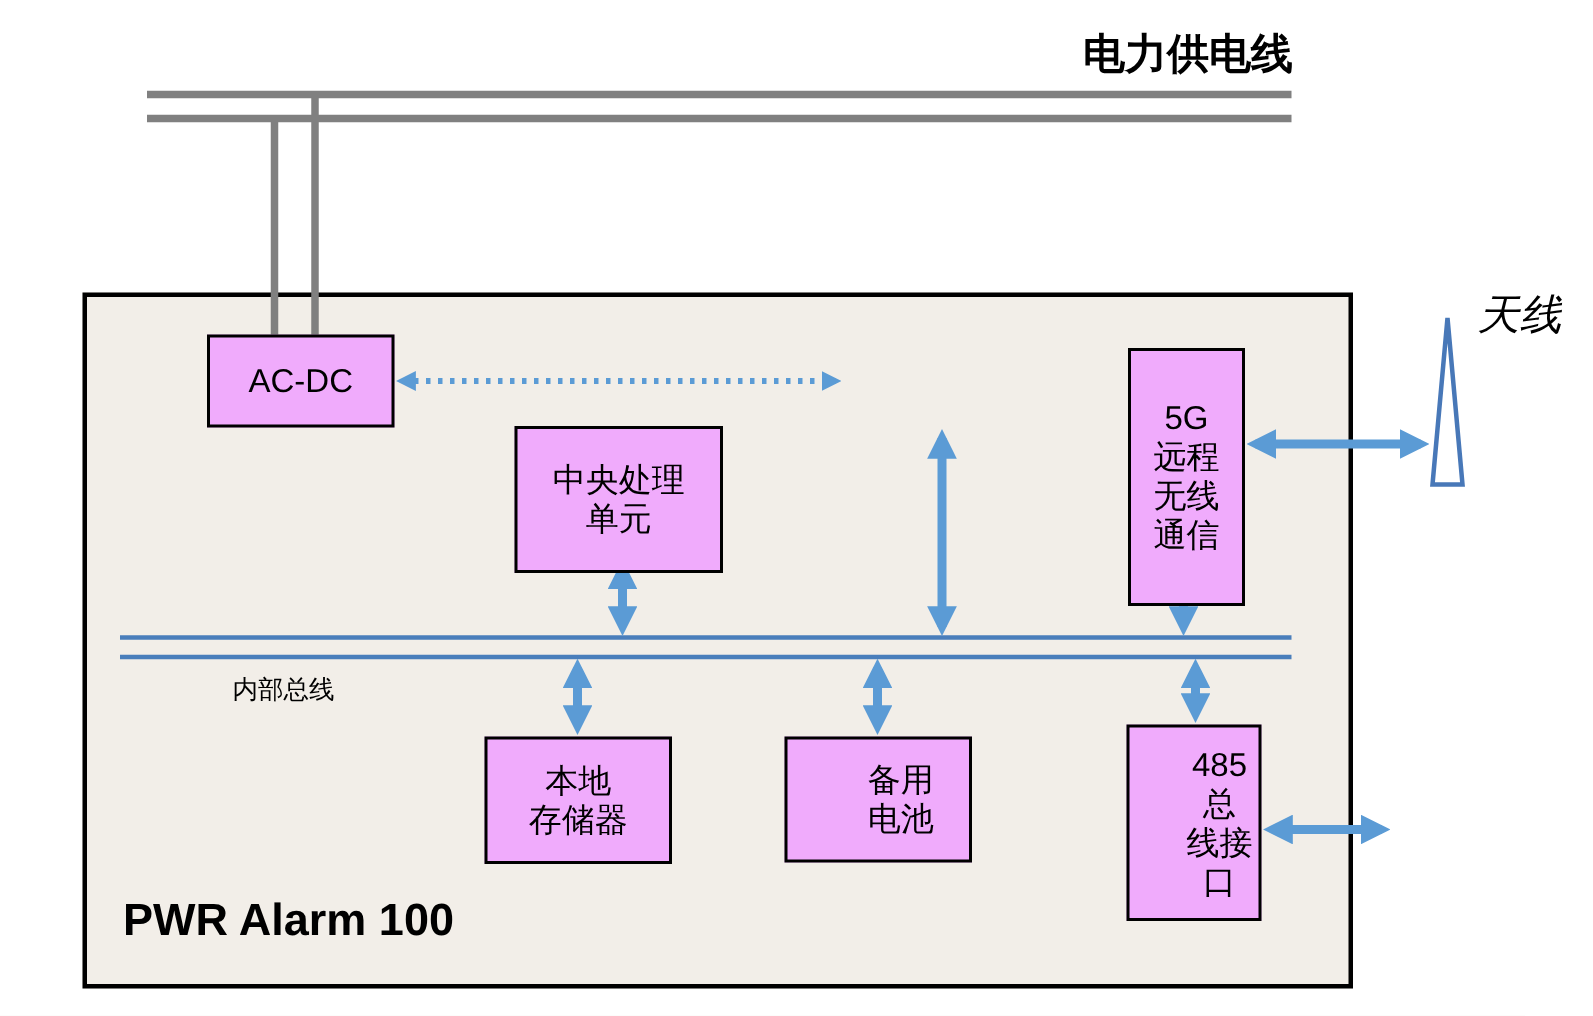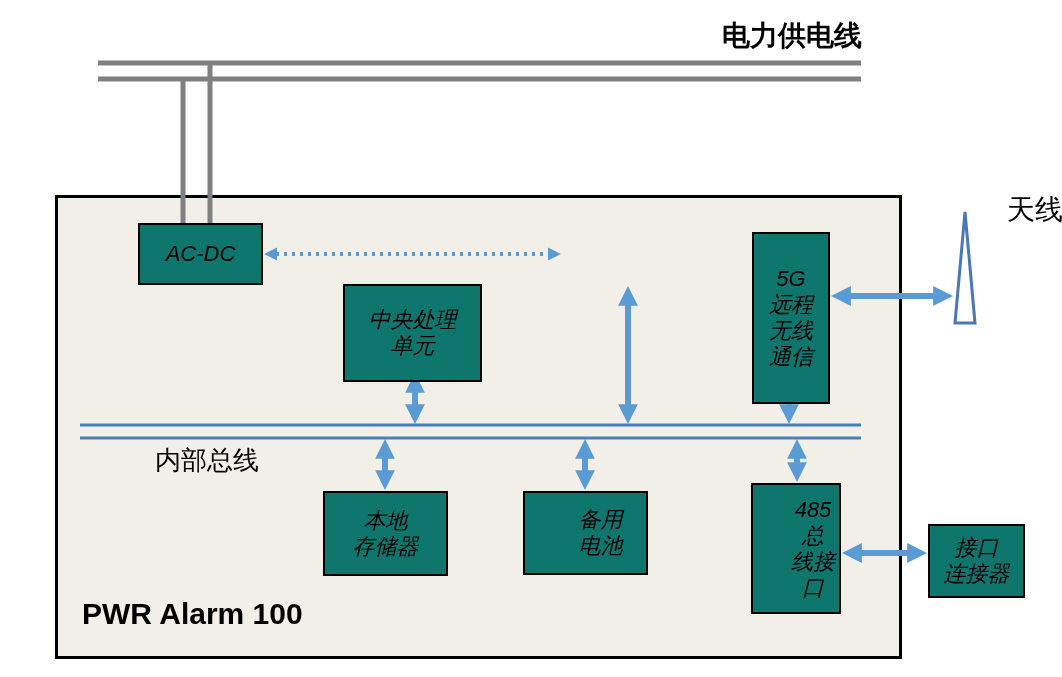--- a/index.html
+++ b/index.html
@@ -7,36 +7,36 @@
     position:relative;width:1062px;height:677px;background:#ffffff;overflow:hidden;
     font-family:"Liberation Sans","DejaVu Sans",sans-serif;color:#000;
   }
   .enclosure{
     position:absolute;left:55px;top:195px;width:847px;height:464px;
     background:#F2EEE8;border:3px solid #000;box-sizing:border-box;z-index:1;
   }
   .layer{position:absolute;left:0;top:0;width:1062px;height:677px;z-index:2;}
   .block{
     position:absolute;box-sizing:border-box;z-index:3;
-    background:#0f766e;border:2.5px solid #000;
+    background:#f0abfc;border:2.5px solid #000;
     display:flex;align-items:center;justify-content:center;
-    text-align:center;font-size:22px;line-height:26px;white-space:pre-line;font-style:italic;
+    text-align:center;font-size:22px;line-height:26px;white-space:pre-line;
   }
   #b-acdc   {left:138px;top:223px;width:125px;height:62px;}
   #b-coupler{left:562px;top:223px;width:137px;height:62px;}
   #b-cpu    {left:343px;top:284px;width:139px;height:98px;}
   #b-5g     {left:752px;top:232px;width:78px; height:172px;}
   #b-mem    {left:323px;top:491px;width:125px;height:85px;}
   #b-batt   {left:523px;top:491px;width:125px;height:84px;padding-left:30px;}
   #b-485    {left:751px;top:483px;width:90px; height:131px;padding-left:34px;}
   #b-conn   {left:928px;top:524px;width:97px; height:74px;}
   .lbl{position:absolute;z-index:4;font-size:28px;line-height:26px;white-space:nowrap;}
   #l-power{left:702px;top:23px;width:180px;text-align:center;font-weight:bold;}
-  #l-ant  {left:1007px;top:197px;}
-  #l-bus  {left:155px;top:447px;font-size:26px;}
+  #l-ant  {left:985px;top:197px;font-style:italic;}
+  #l-bus  {left:155px;top:447px;font-size:17px;}
   #l-title{left:82px;top:601px;font-weight:bold;font-size:30px;}
 </style>
 </head>
 <body>
 
 <div class="canvas">
 
   <div class="enclosure"></div>
 
   <svg class="layer" width="1062" height="677" viewBox="0 0 1062 677">
@@ -80,21 +80,19 @@
   <div class="block" id="b-5g">5G
 远程
 无线
 通信</div>
   <div class="block" id="b-mem">本地
 存储器</div>
   <div class="block" id="b-batt">备用
 电池</div>
   <div class="block" id="b-485">485总
 线接口</div>
-  <div class="block" id="b-conn">接口
-连接器</div>
 
   <div class="lbl" id="l-power">电力供电线</div>
   <div class="lbl" id="l-ant">天线</div>
   <div class="lbl" id="l-bus">内部总线</div>
   <div class="lbl" id="l-title">PWR Alarm 100</div>
 
 </div>
 
 </body></html>

